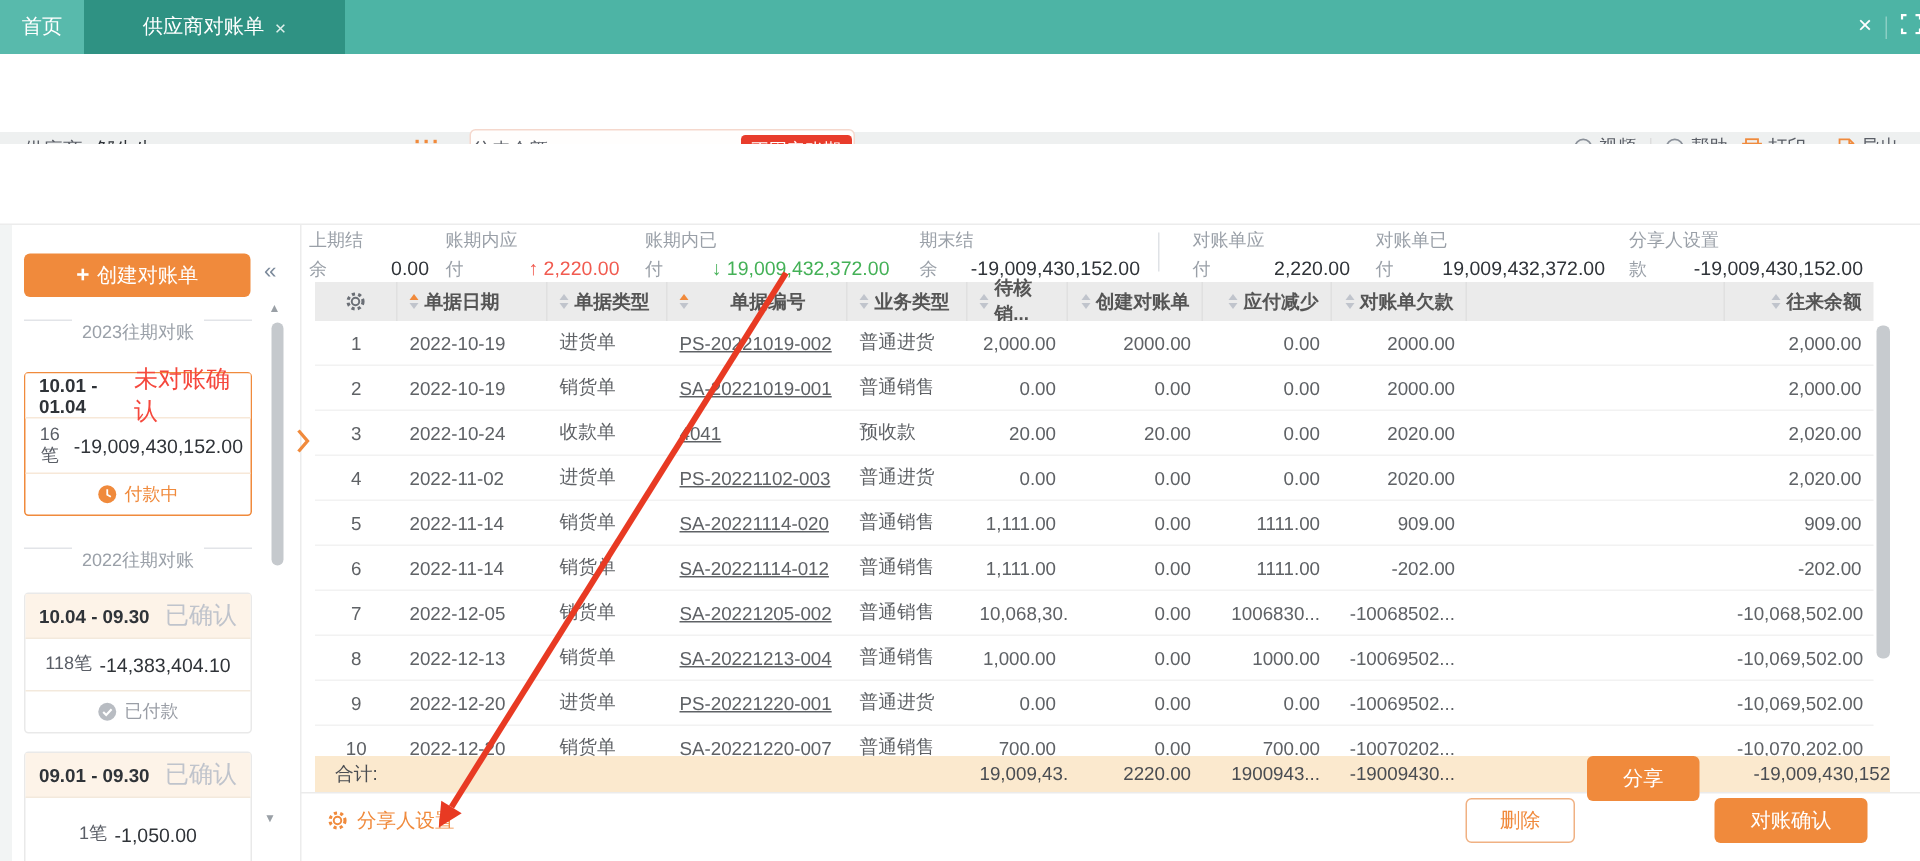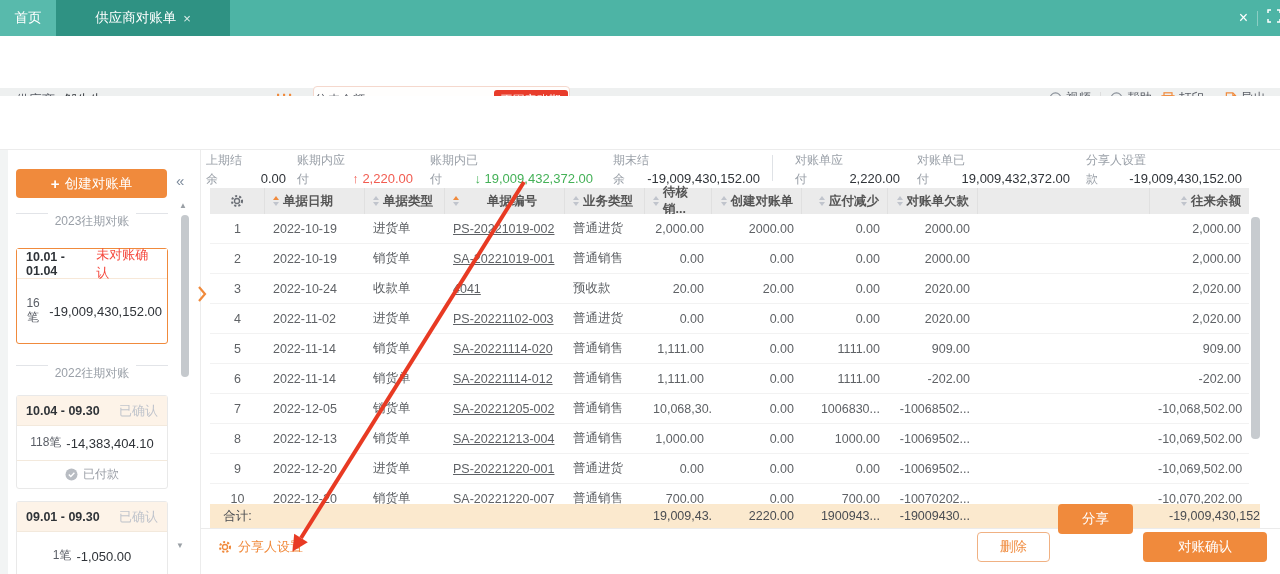--- a/index.html
+++ b/index.html
@@ -58,21 +58,21 @@
   .pointer{position:absolute;left:197px;top:285px;}
   .side-sec{position:absolute;left:16px;width:152px;display:flex;gap:7px;font-size:12px;color:#9aa0a8;}
   .side-sec .line{flex:1;border-top:1px solid #e2e4e8;}
   .pos-sec1{top:213px;} .pos-sec2{top:365px;}
   .side-card{position:absolute;left:16px;width:152px;border:1px solid #e9e9e9;border-radius:3px;background:#fff;box-sizing:border-box;display:flex;flex-direction:column;}
   .pos-card1{top:248px;height:96px;} .pos-card2{top:395px;height:94px;} .pos-card3{top:501px;height:80px;}
   .side-card.selected{border-color:#f08a3c;}
   .card-head{height:29px;display:flex;align-items:center;justify-content:space-between;padding:0 9px;background:#fdf3e8;border-bottom:1px solid #f3e9dc;font-size:12.5px;}
   .selected .card-head{background:#fff;border-bottom:1px solid #f7e8d8;}
   .card-range{color:#2f3338;font-weight:bold;}
-  .card-status{font-size:13px;}
+  .card-status{font-size:16px;}
   .status-pending{color:#f5483d;} .status-confirmed{color:#c0c4cc;}
   .card-body{flex:1;display:flex;align-items:center;justify-content:center;gap:5px;padding:0 5px;}
   .card-count{font-size:12px;color:#5a5e66;word-break:break-all;line-height:1.15;text-align:center;flex:0 1 auto;}
   .card-amount{font-size:13px;color:#2f3338;white-space:nowrap;}
   .card-foot{height:27px;display:flex;align-items:center;justify-content:center;gap:5px;border-top:1px solid #f3e9dc;font-size:12px;}
   .selected .card-foot{border-top:1px solid #f7e8d8;}
   .foot-paying{color:#f08a3c;} .foot-paid{color:#9a9ea6;}
   
   .sum-block{position:absolute;top:153px;}
   .pos-sb1{left:206px;width:80px;} .pos-sb2{left:297px;width:116px;} .pos-sb3{left:430px;width:163px;}
@@ -101,21 +101,21 @@
   .tri-up{width:0;height:0;border-left:3.5px solid transparent;border-right:3.5px solid transparent;border-bottom:4.5px solid #c0c4cc;}
   .tri-up.on{border-bottom-color:#f08a3c;}
   .tri-dn{width:0;height:0;border-left:3.5px solid transparent;border-right:3.5px solid transparent;border-top:4.5px solid #c0c4cc;}
   .total-row{position:absolute;left:210px;top:504px;width:1050px;height:24px;background:#fbe9ce;display:flex;align-items:center;font-size:12.5px;color:#4a4d52;}
   .tscroll-thumb{position:absolute;left:1251px;top:217px;width:9px;height:222px;background:#c7cbcf;border-radius:4px;}
   
   .footer-line{position:absolute;left:200px;top:528px;width:1080px;border-top:1px solid #ebebeb;}
   .share{position:absolute;left:218px;top:538px;display:flex;align-items:center;gap:6px;color:#f08a3c;font-size:13px;}
   .del-btn{position:absolute;left:977px;top:532px;width:73px;height:30px;background:#fff;border:1px solid #f0b183;color:#f08a3c;}
   .share-btn{position:absolute;left:1058px;top:504px;width:75px;height:30px;}
-  .confirm-btn{position:absolute;left:1143px;top:532px;width:124px;height:30px;}
+  .confirm-btn{position:absolute;left:1143px;top:532px;width:102px;height:30px;}
   
   .arrow-overlay{position:absolute;left:0;top:0;width:1280px;height:574px;pointer-events:none;}
 </style>
 </head>
 <body>
 
 <div class="screen">
 
   <div class="tabbar">
     <div class="tab tab-home">
@@ -230,20 +230,27 @@
       </div>
       <div class="side-card pos-card1 selected">
         <div class="card-head">
           <span class="card-range">10.01 - 01.04</span>
           <span class="card-status status-pending">未对账确认</span>
         </div>
         <div class="card-body">
           <span class="card-count">16笔</span>
           <span class="card-amount">-19,009,430,152.00</span>
         </div>
+        <div class="card-foot foot-paying">
+          <svg width="13" height="13" viewBox="0 0 13 13">
+            <circle cx="6.5" cy="6.5" r="6" fill="#f08a3c"></circle>
+            <path d="M6.5 3.2 V6.8 L8.9 8.2" stroke="#fff" stroke-width="1.2" fill="none"></path>
+          </svg>
+          <span class="badge-txt">付款中</span>
+        </div>
       </div>
       <div class="side-sec pos-sec2">
         <span class="line"></span>
         <span class="txt">2022往期对账</span>
         <span class="line"></span>
       </div>
       <div class="side-card pos-card2">
         <div class="card-head">
           <span class="card-range">10.04 - 09.30</span>
           <span class="card-status status-confirmed">已确认</span>

